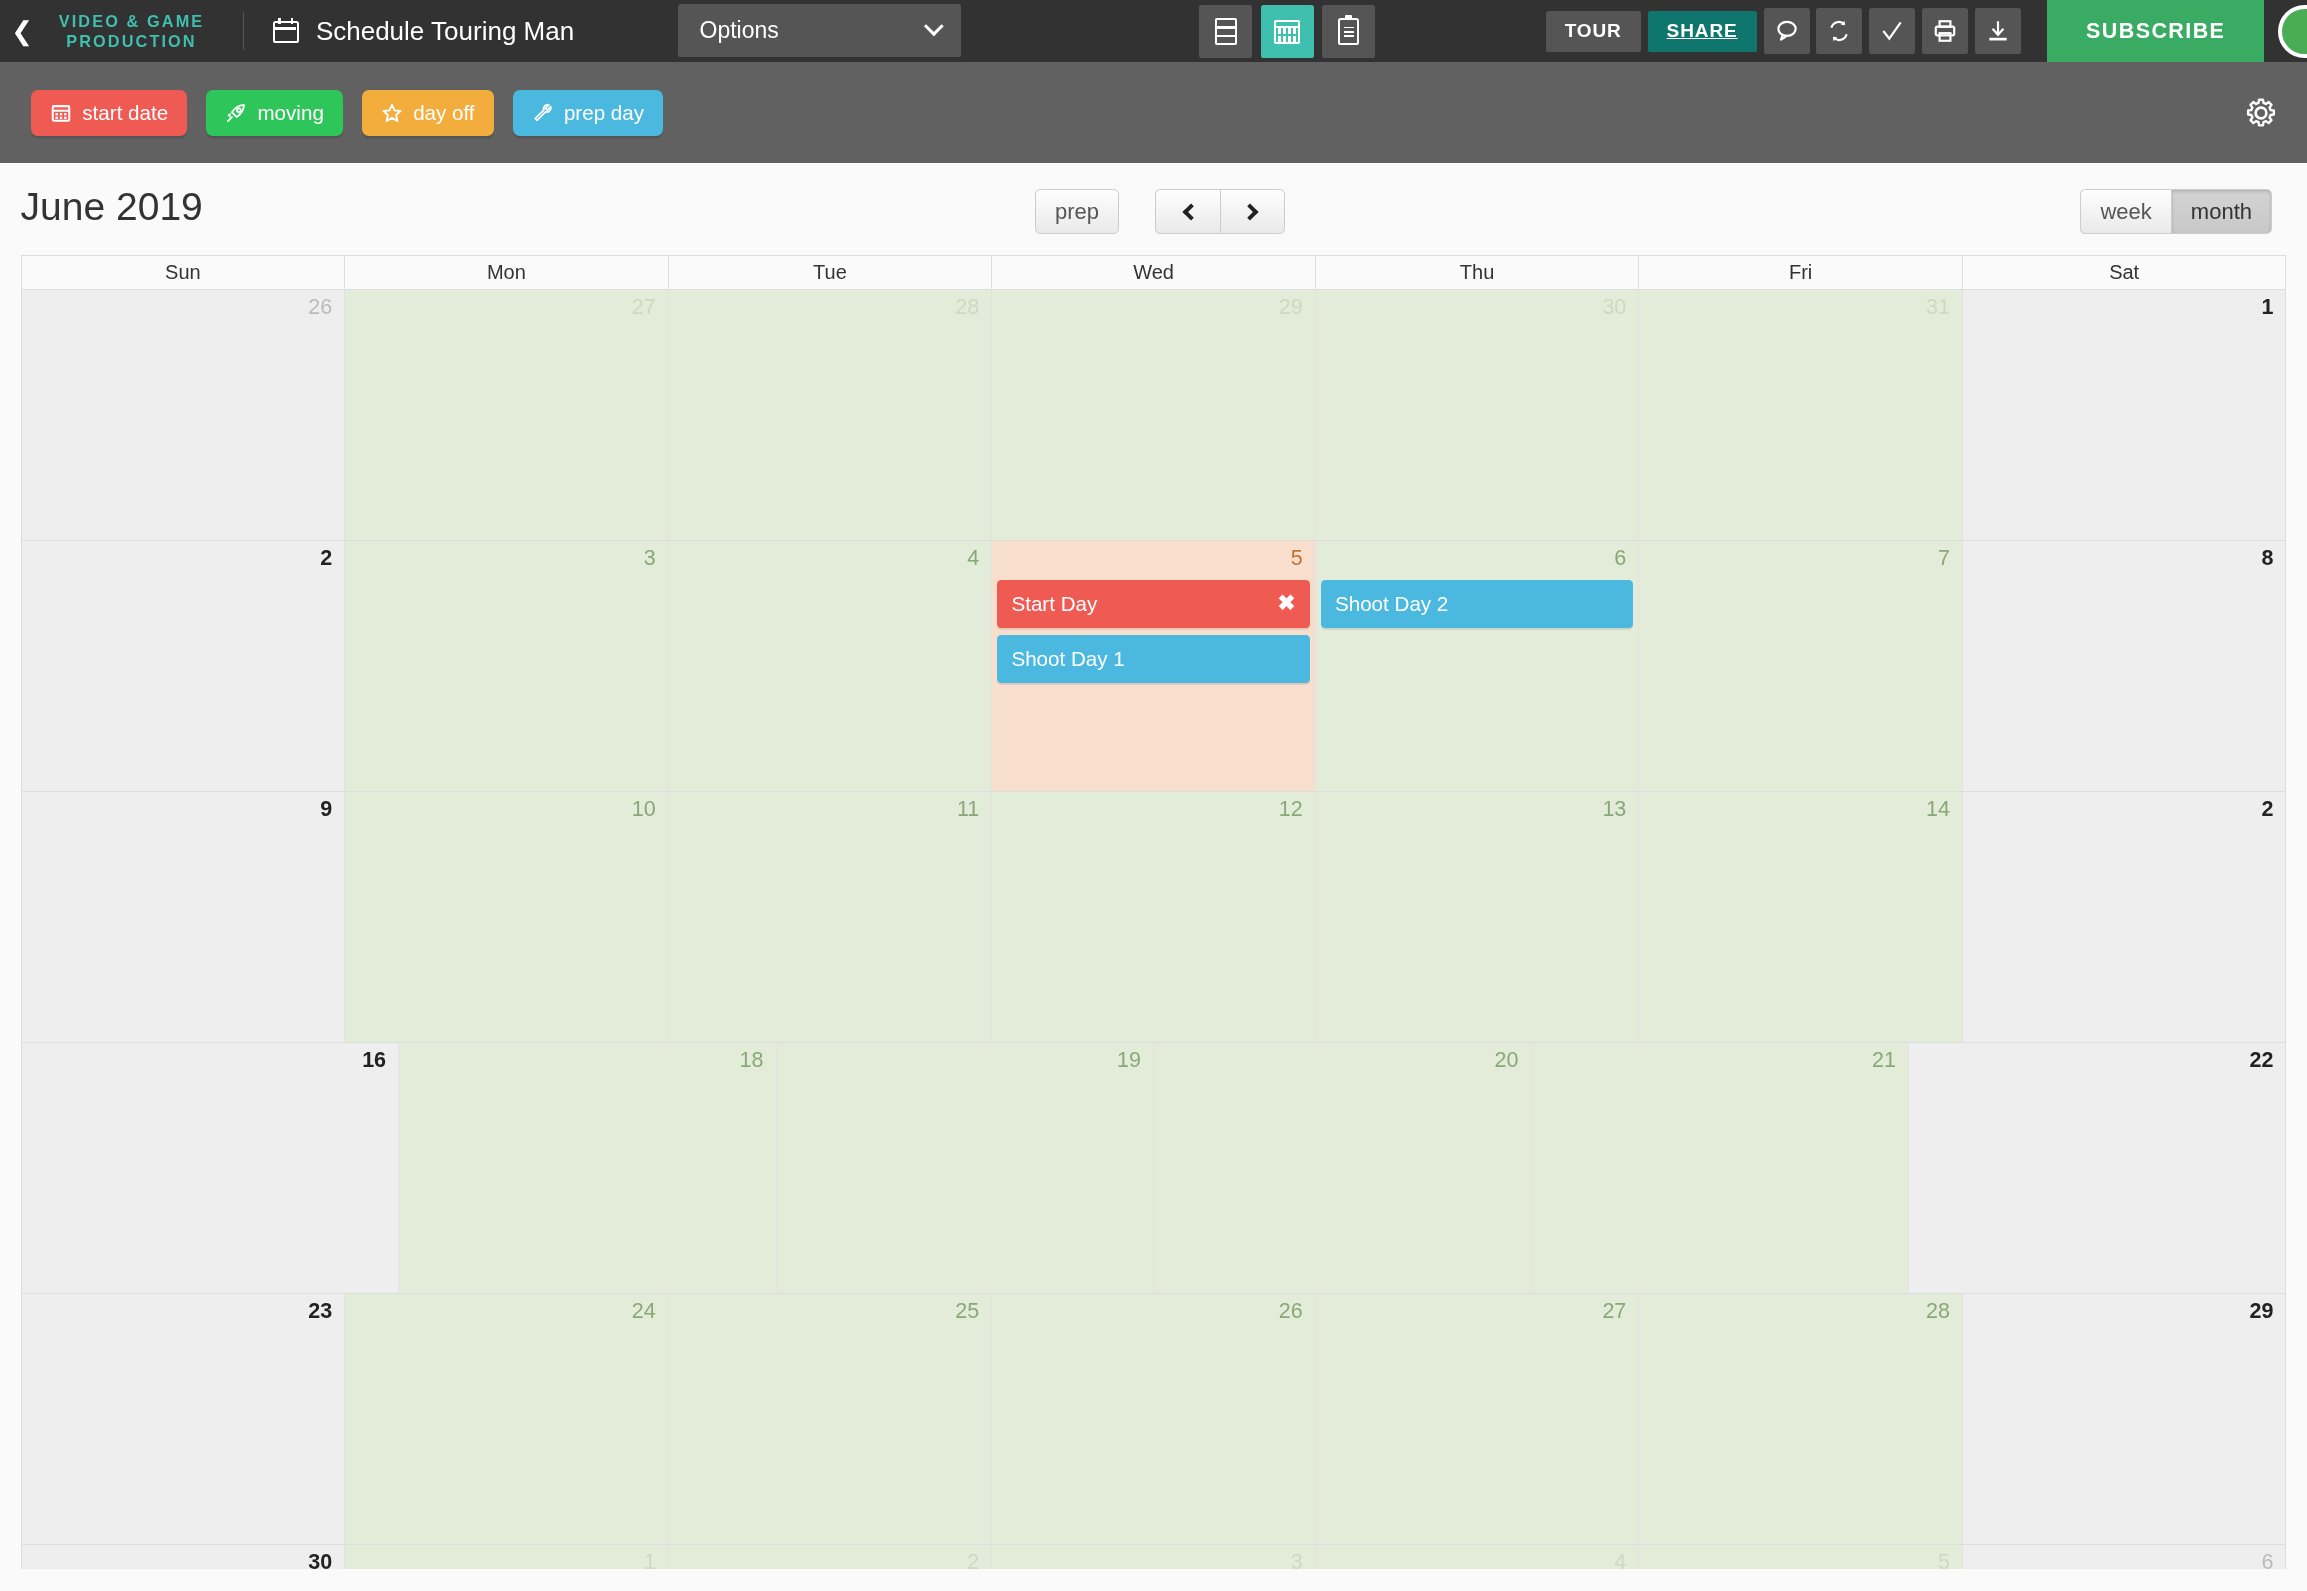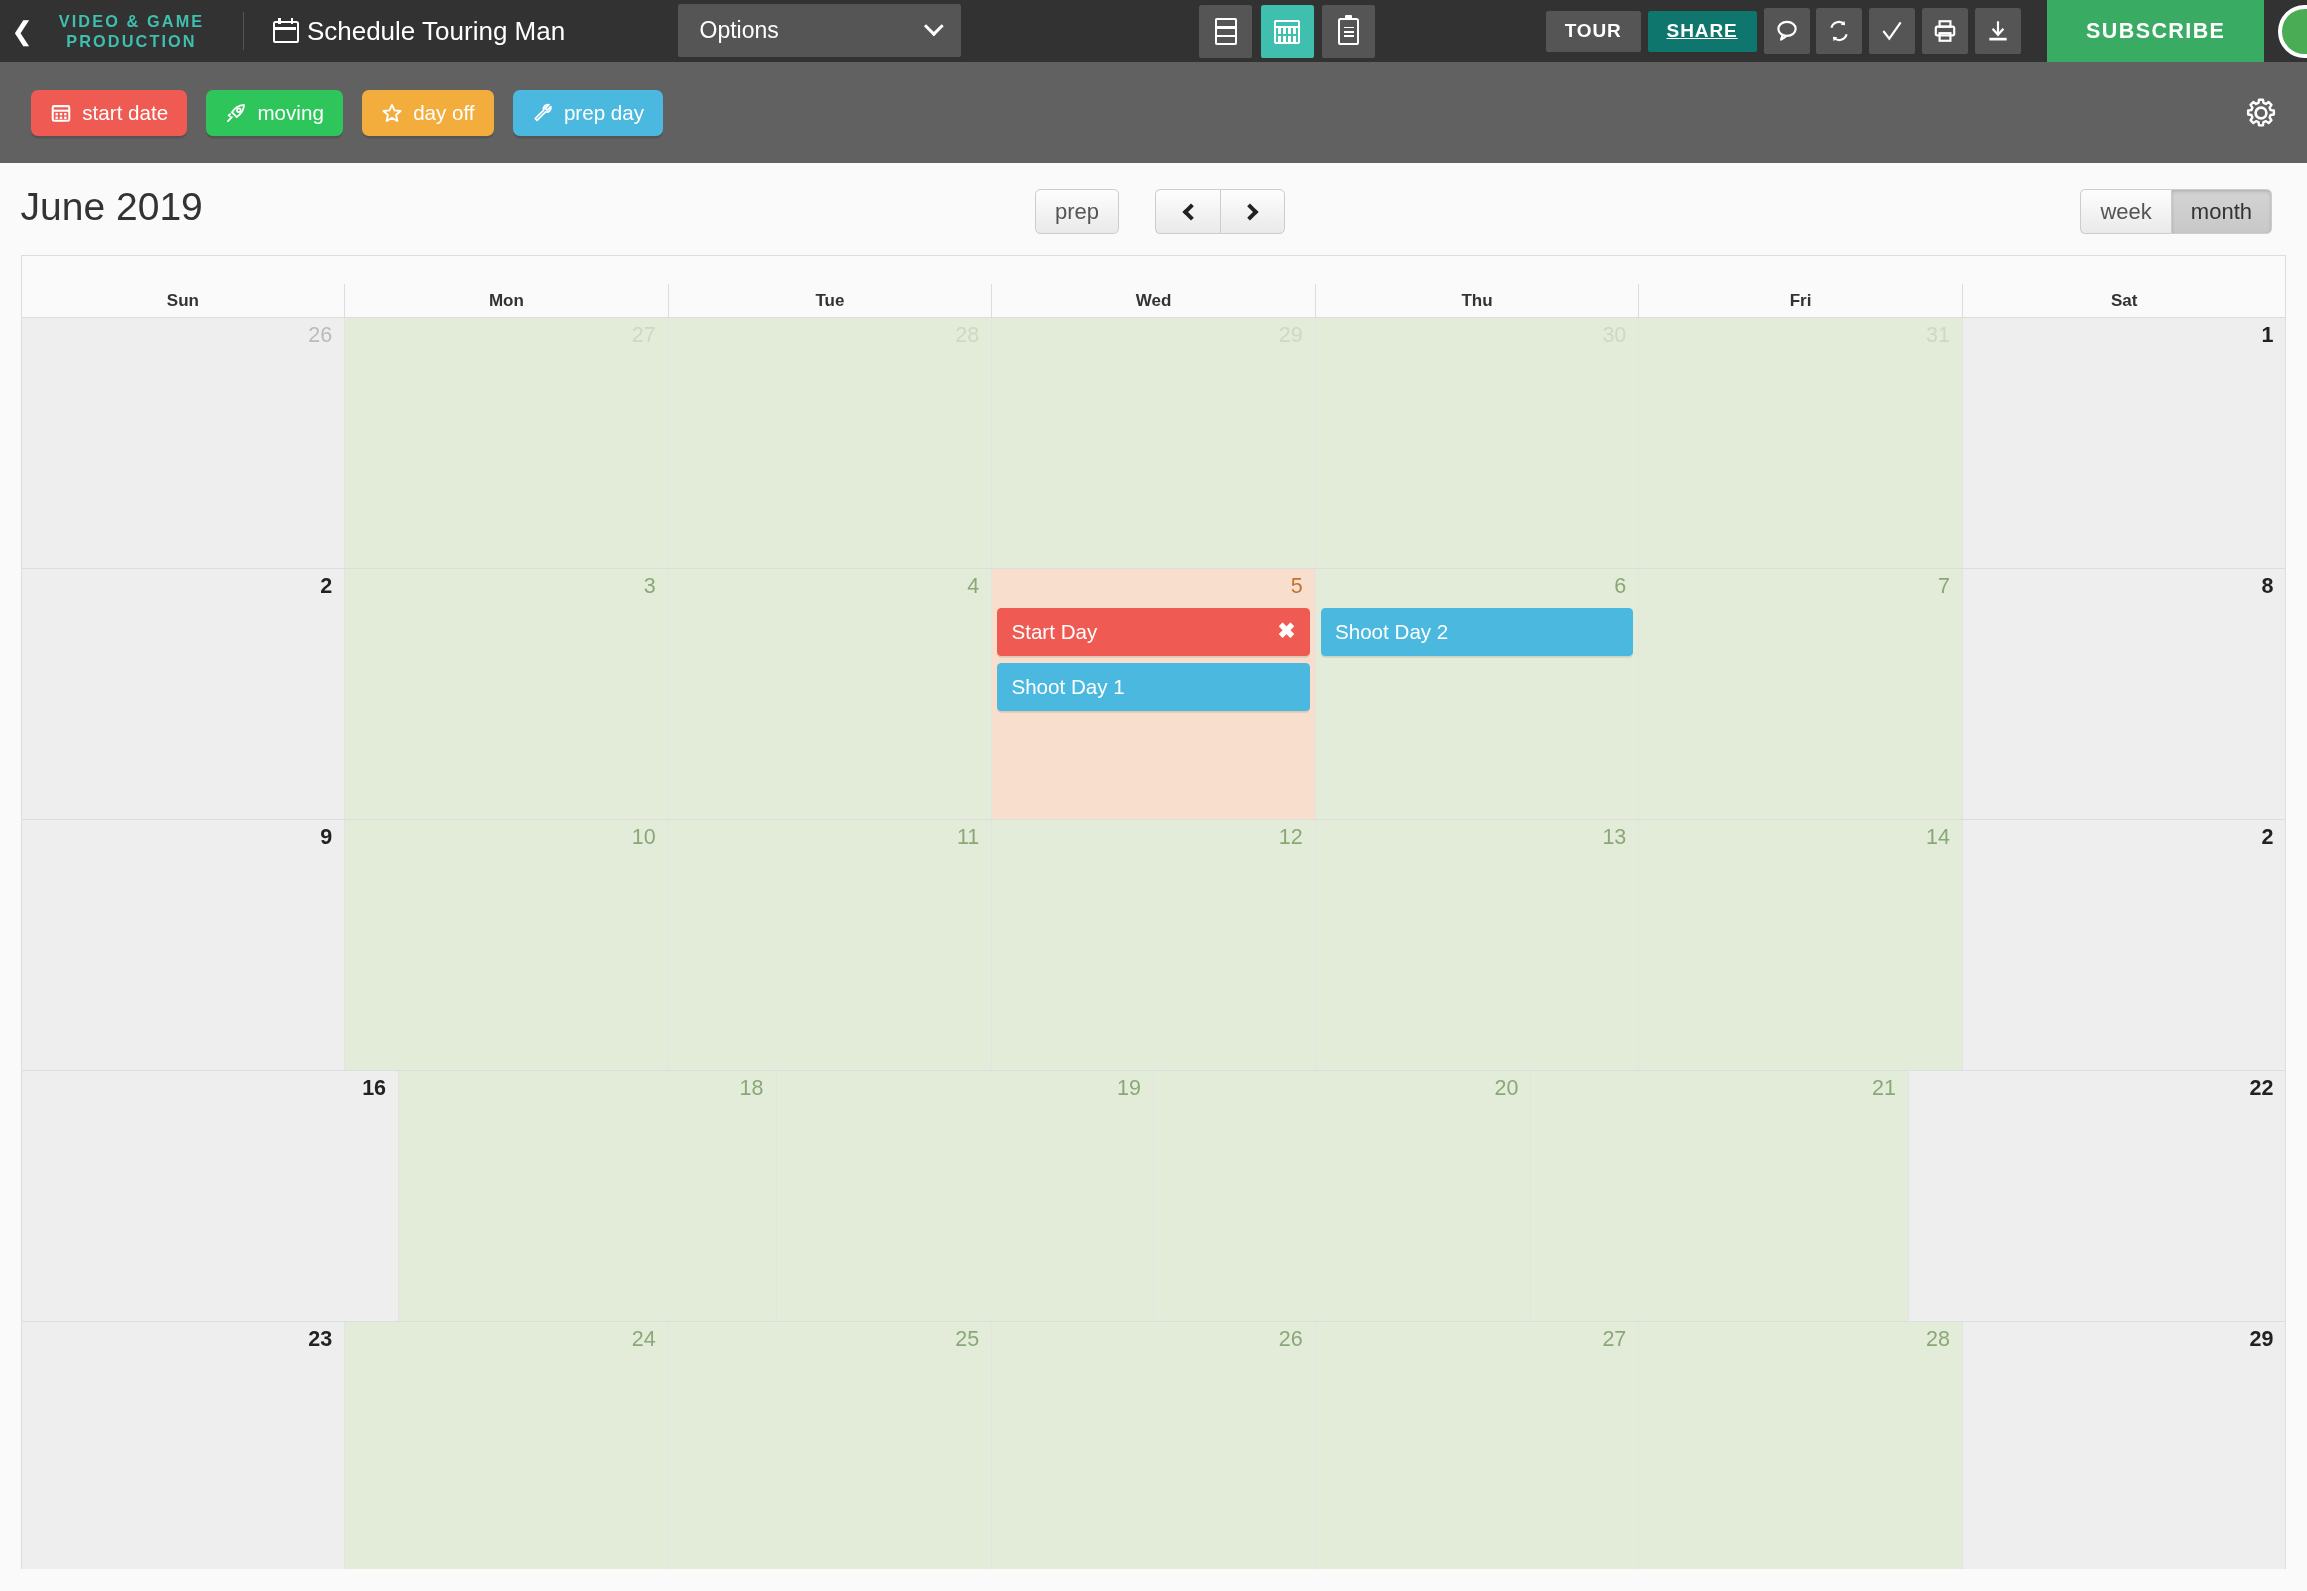--- a/index.html
+++ b/index.html
@@ -29,21 +29,21 @@
     font-size: 16.3px;
     font-weight: bold;
     letter-spacing: 2.1px;
     line-height: 1.25;
     text-align: center;
     width: 185px;
   }
   .vdivider {
     width: 0.9px; height: 38px; background: #555555; margin: 0 29px 0 19px;
   }
-  .doc-group { display: flex; align-items: center; gap: 8px; justify-content: space-between; }
+  .doc-group { display: flex; align-items: center; gap: 17px; justify-content: space-between; }
   .cal-icon-sm { width: 26px; height: 26px; position: relative; }
   .cal-icon-sm .body {
     position: absolute; left: 0; top: 3.4px; width: 26px; height: 22px;
     border: 2.6px solid #ffffff; border-radius: 2.6px;
   }
   .cal-icon-sm .bar {
     position: absolute; left: 2.6px; top: 9.4px; width: 20.6px; height: 2.6px; background: #ffffff;
   }
   .cal-icon-sm .n1, .cal-icon-sm .n2 {
     position: absolute; top: 0px; width: 2.6px; height: 6px; background: #ffffff;
@@ -191,23 +191,22 @@
     border-left: 0.9px solid #dddddd;
     border-right: 0.9px solid #dddddd;
     border-top: 0.9px solid #dddddd;
     height: 1314px;
     overflow: hidden;
   }
   .dow-row { display: flex; background: #fafafa; }
   .dow {
     flex: 1 1 0; height: 33px;
     display: flex; align-items: center; justify-content: center;
-    font-size: 17px; font-weight: bold; color: #333333;
+    font-size: 20px; font-weight: normal; color: #333333;
     border-right: 0.9px solid #dddddd;
-    margin-top: 28px;
   }
   .dow:last-child { border-right: none; }
 
   .week {
     display: flex;
     height: 251px;
     border-top: 0.9px solid #dddddd;
   }
   .daycell {
     flex: 1 1 0;

